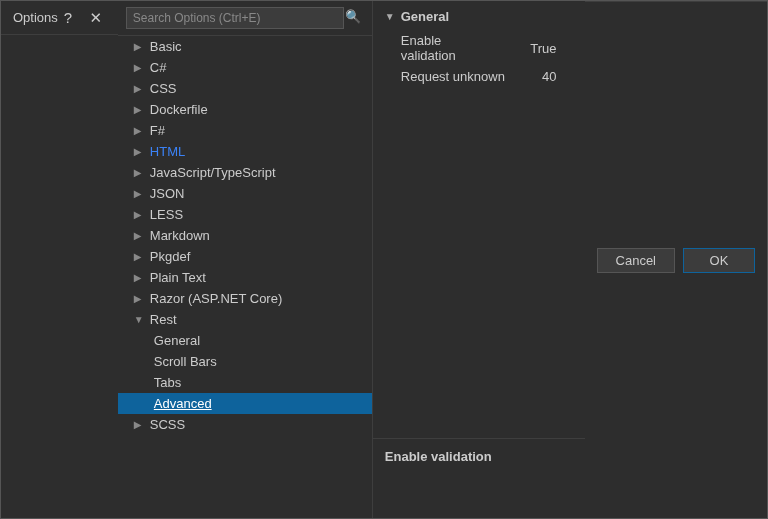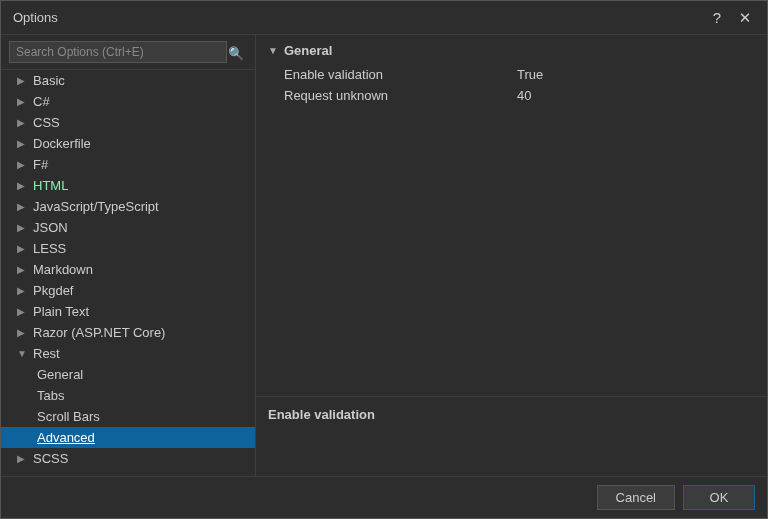--- a/index.html
+++ b/index.html
@@ -11,21 +11,21 @@
       height: 100vh;
       font-family: 'Segoe UI', Arial, sans-serif;
       font-size: 13px;
     }
     .dialog {
       width: 768px;
       height: 519px;
       background: #2d2d2d;
       border: 1px solid #555;
       display: flex;
-      flex-direction: column;
+      flex-direction: row;
       color: #d4d4d4;
       box-shadow: 2px 2px 12px rgba(0,0,0,0.6);
     }
     .title-bar {
       background: #2d2d2d;
       padding: 8px 12px;
       display: flex;
       align-items: center;
       justify-content: space-between;
       border-bottom: 1px solid #3e3e3e;
@@ -63,21 +63,21 @@
       width: 255px;
       border-right: 1px solid #3e3e3e;
       display: flex;
       flex-direction: column;
       overflow: hidden;
     }
     .search-bar {
       padding: 6px 8px;
       border-bottom: 1px solid #3e3e3e;
       display: flex;
-      align-items: flex-end;
+      align-items: flex-start;
     }
     .search-input {
       flex: 1;
       background: #3c3c3c;
       border: 1px solid #555;
       color: #cccccc;
       padding: 3px 6px;
       font-size: 12px;
       outline: none;
     }
@@ -242,21 +242,21 @@
           <div class="tree-item">
             <span class="arrow">▶</span>
             <span class="item-label">Dockerfile</span>
           </div>
           <div class="tree-item">
             <span class="arrow">▶</span>
             <span class="item-label">F#</span>
           </div>
           <div class="tree-item">
             <span class="arrow">▶</span>
-            <span class="item-label" style="color: #86efac; text-align: right;">HTML</span>
+            <span class="item-label" style="color: #3b82f6; text-align: right;">HTML</span>
           </div>
           <div class="tree-item">
             <span class="arrow">▶</span>
             <span class="item-label">JavaScript/TypeScript</span>
           </div>
           <div class="tree-item">
             <span class="arrow">▶</span>
             <span class="item-label">JSON</span>
           </div>
           <div class="tree-item">
@@ -280,24 +280,24 @@
             <span class="item-label">Razor (ASP.NET Core)</span>
           </div>
           <div class="tree-item">
             <span class="arrow">▼</span>
             <span class="item-label">Rest</span>
           </div>
           <div class="tree-sub-item">
             <span>General</span>
           </div>
           <div class="tree-sub-item">
+            <span>Scroll Bars</span>
+          </div>
+          <div class="tree-sub-item">
             <span>Tabs</span>
-          </div>
-          <div class="tree-sub-item">
-            <span>Scroll Bars</span>
           </div>
           <div class="tree-sub-item selected">
             <span>Advanced</span>
           </div>
           <div class="tree-item">
             <span class="arrow">▶</span>
             <span class="item-label">SCSS</span>
           </div>
         </div>
     </div>

